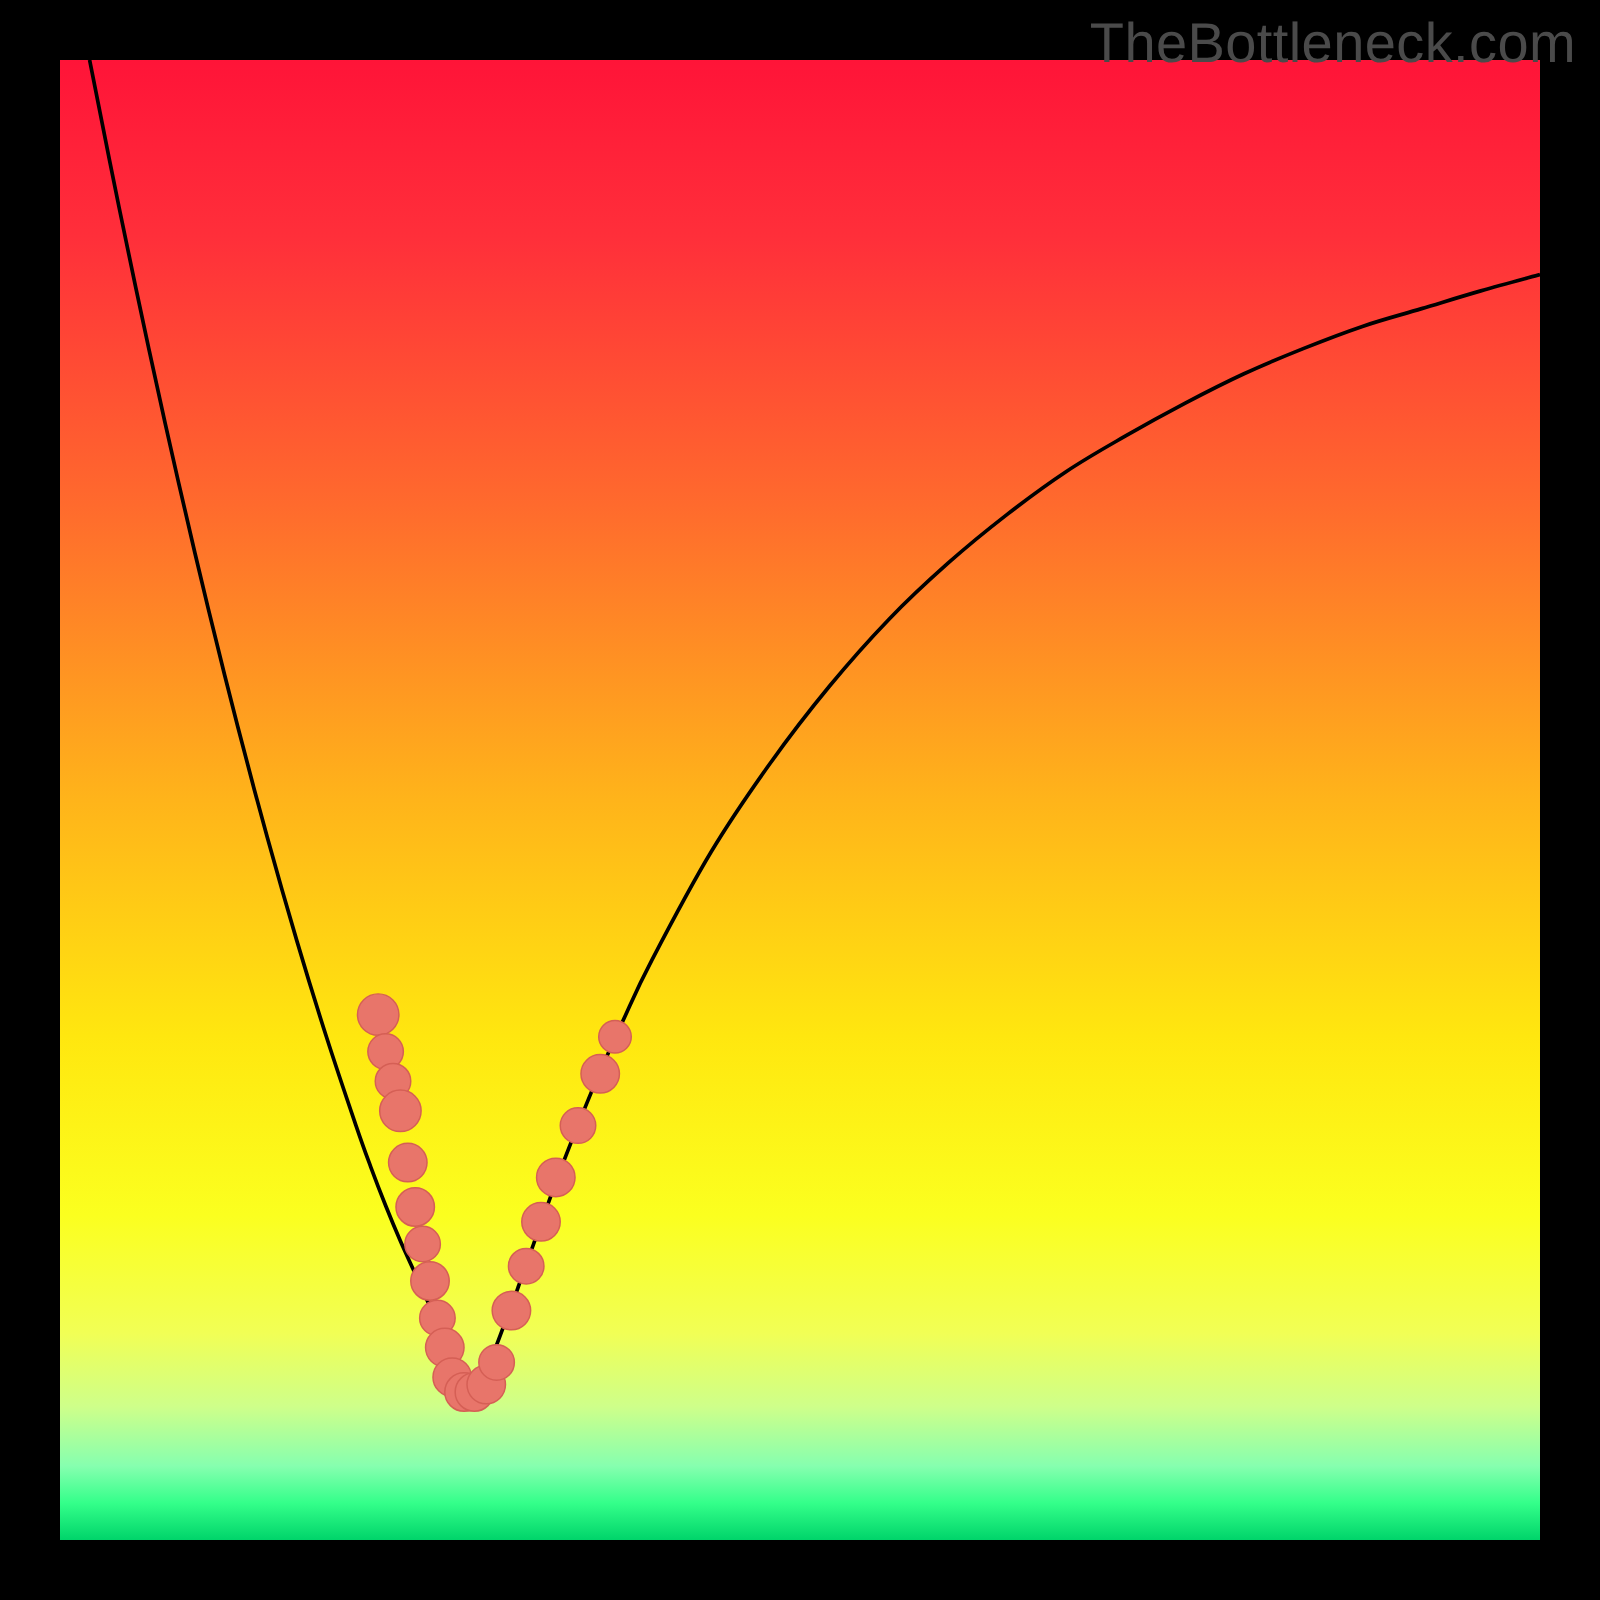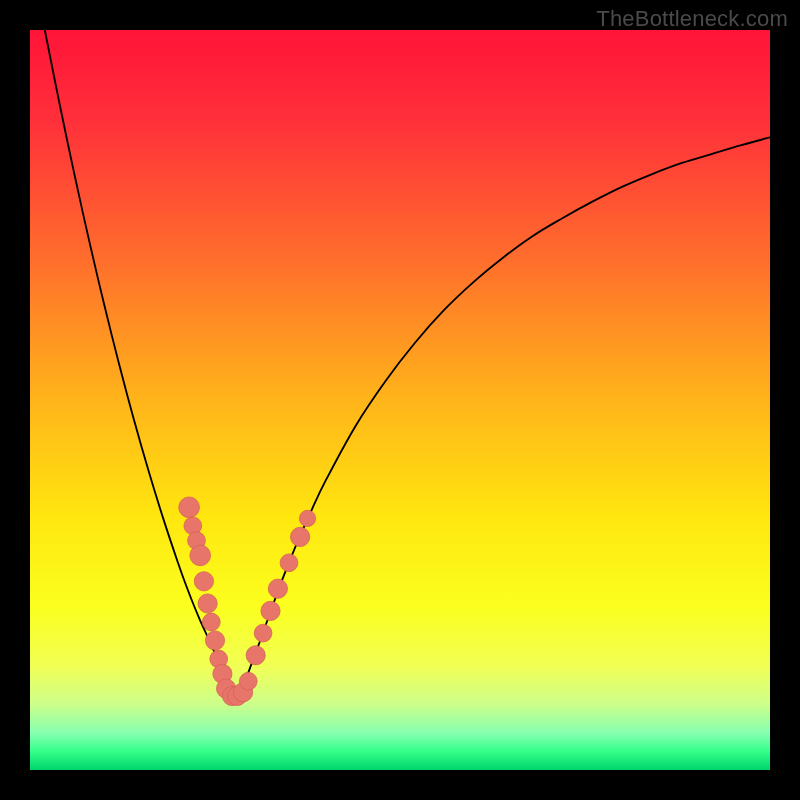--- a/index.html
+++ b/index.html
@@ -15,21 +15,21 @@
     position: relative;
     width: 800px;
     height: 800px;
     background: #000;
   }
   .watermark {
     position: absolute;
     top: 6px;
     right: 12px;
     color: #4a4a4a;
-    font-size: 22px;
+    font-size: 28px;
     font-weight: 400;
     letter-spacing: 0.2px;
     z-index: 10;
   }
   .plot-area {
     position: absolute;
     left: 30px;
     top: 30px;
     width: 740px;
     height: 740px;

